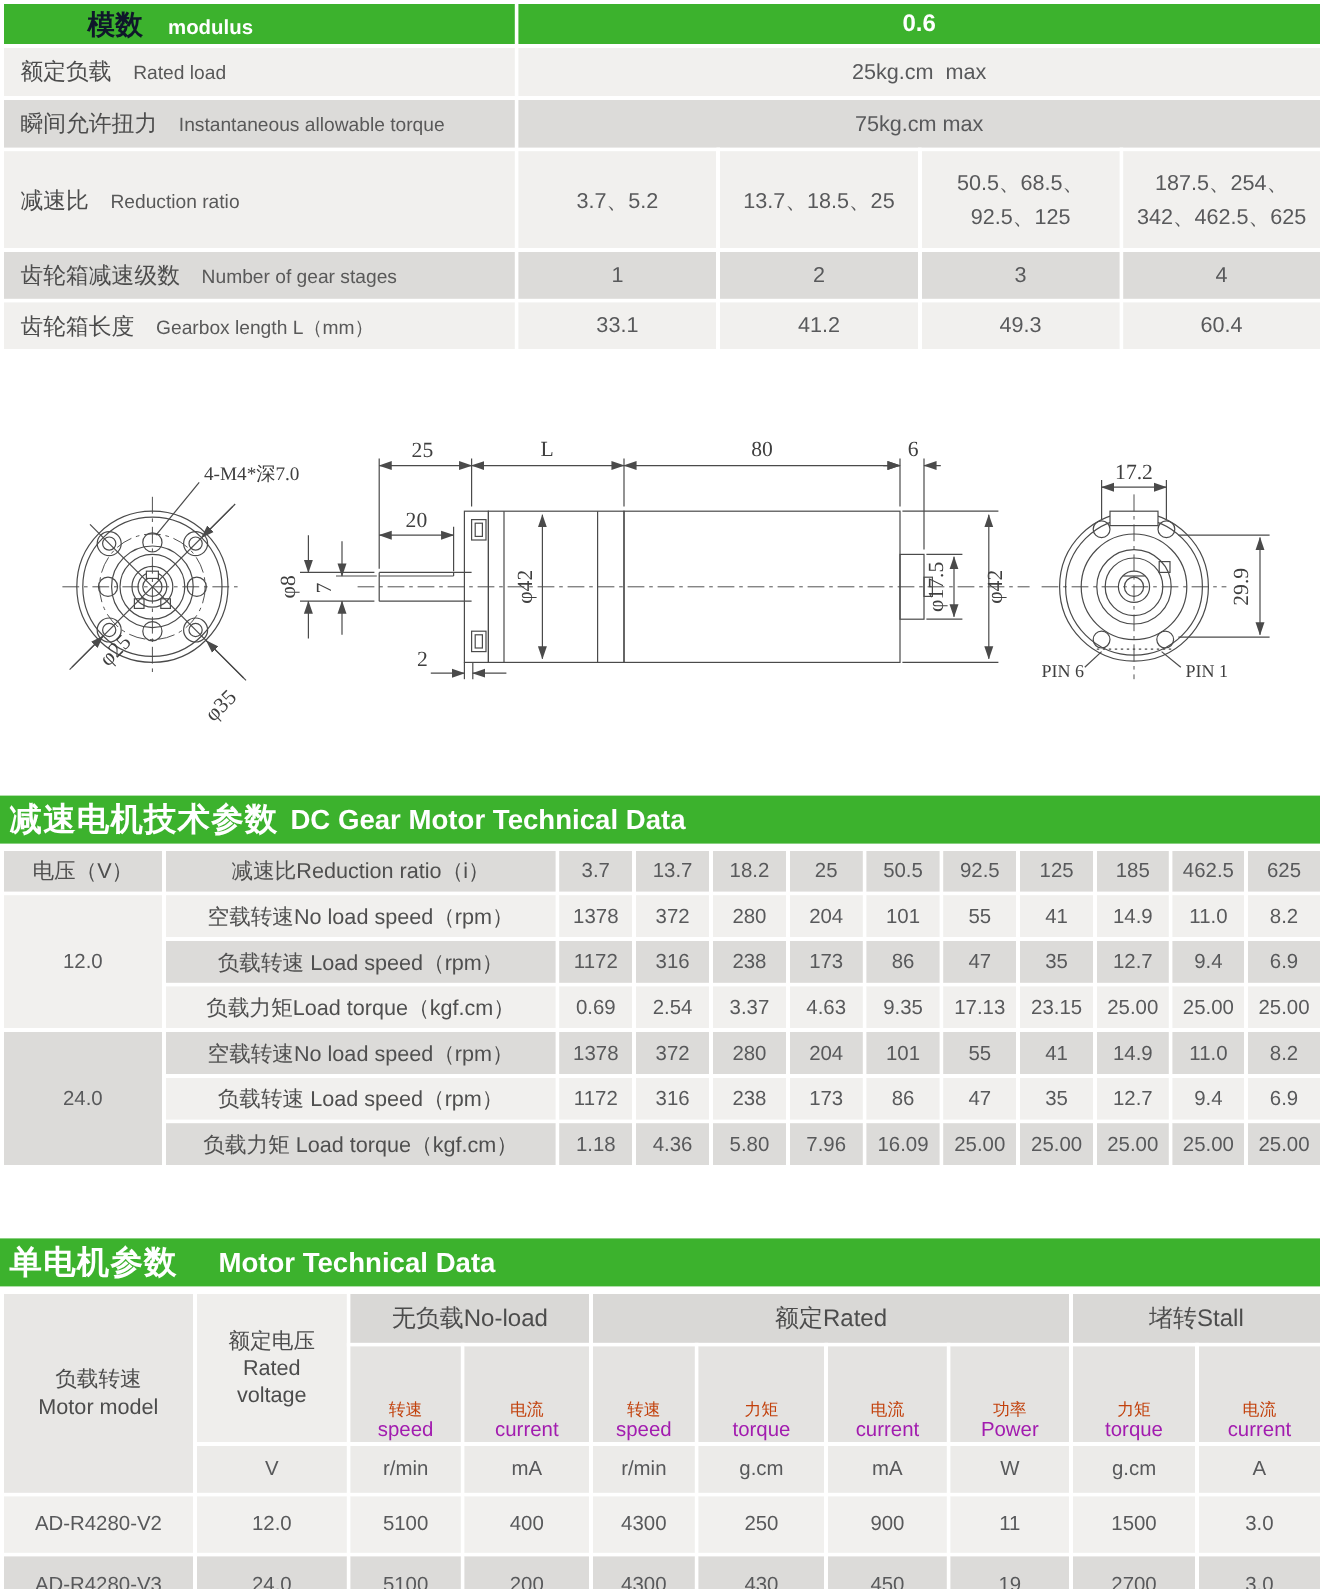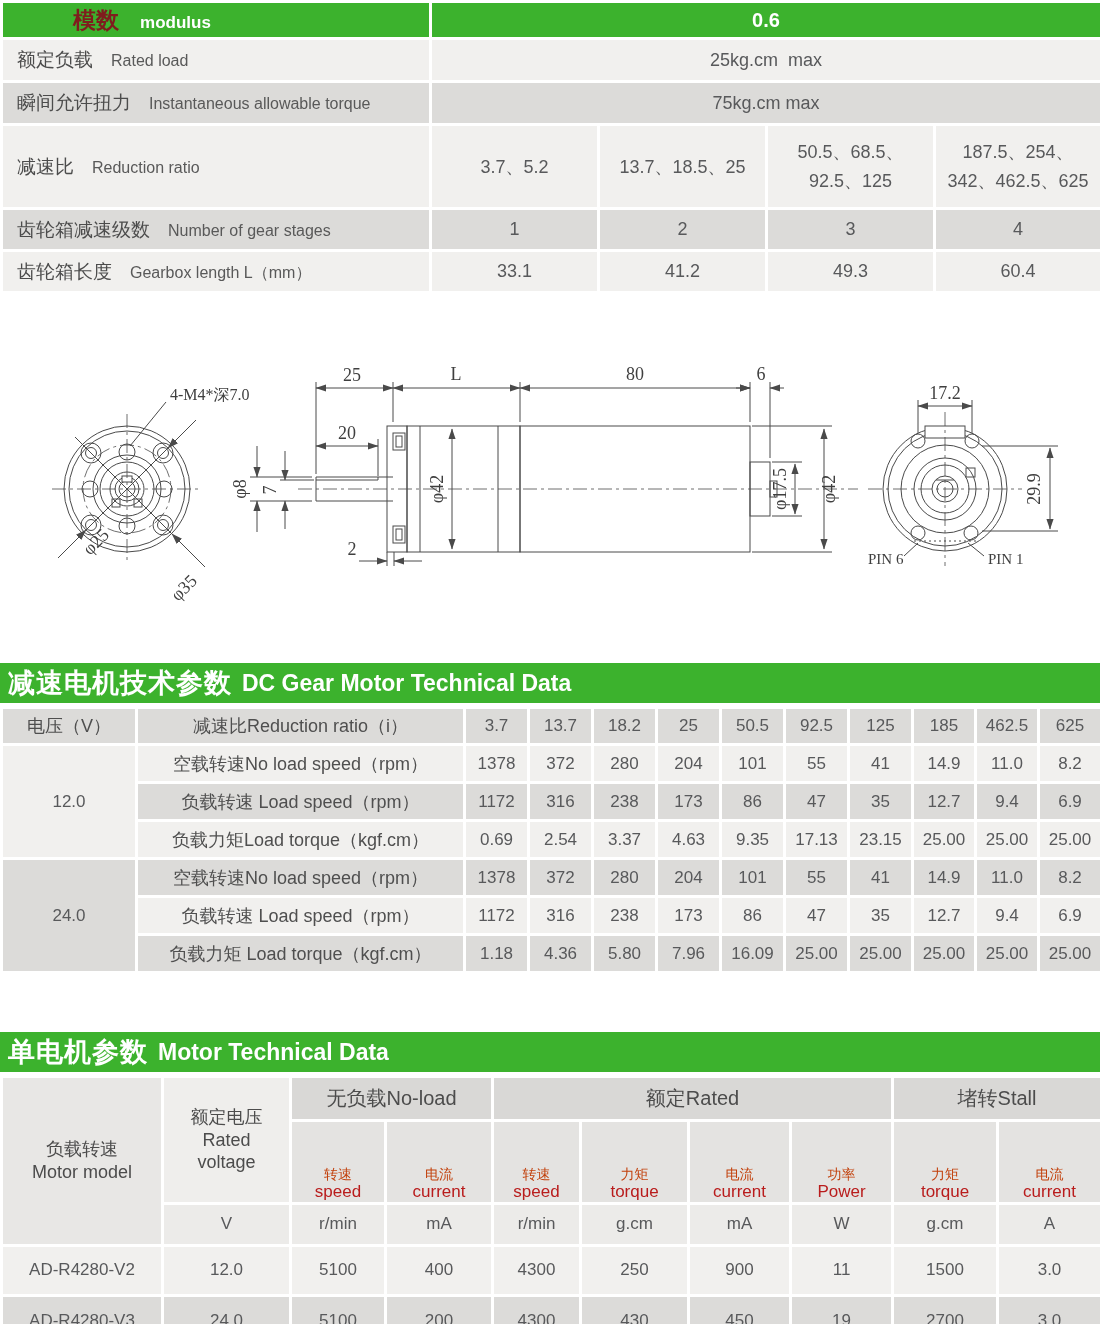--- a/index.html
+++ b/index.html
@@ -16,50 +16,50 @@
   
   tr.h37{height:37px;} tr.h43{height:43px;} tr.h84{height:84px;}
   tr.h42{height:42px;} tr.h38{height:38px;} tr.h44{height:44px;}
   tr.h66{height:66px;} tr.h50{height:50px;} tr.h51{height:51px;}
   
   .t1 td.lab{text-align:left;padding-left:14px;}
   .t1 .cn{font-size:19px;color:#4c4c4c;margin-top:47px;}
   .t1 .en{font-size:16px;color:#595959;margin-left:13px;}
   .t1 td.greenL{background:#3cb22d;text-align:left;padding-left:70px;}
   .t1 td.greenV{background:#3cb22d;color:#fff;font-weight:bold;font-size:20px;}
-  .t1 .hcn{font-size:23px;font-weight:bold;color:#7f1d1d;}
+  .t1 .hcn{font-size:23px;font-weight:bold;color:#0f172a;}
   .t1 .hen{font-size:17px;font-weight:bold;color:#fff;margin-left:16px;}
   .t1 .two span{display:block;line-height:1.6;}
   .pre{white-space:pre-wrap;}
   
   .bar{height:40px;background:#3cb22d;display:flex;align-items:center;
        padding-left:8px;margin-bottom:3px;}
   .bar .bcn{font-size:27px;font-weight:bold;color:#fff;letter-spacing:1px;}
   .bar .ben{font-size:23px;font-weight:bold;color:#fff;margin-left:10px;}
-  .bar3{margin-top:58px;}
+  .bar3{margin-top:58px;gap:24px;}
   
   .drawing{height:369px;}
   .drawing svg{display:block;}
   .drawing .ln{stroke:#4a4a4a;stroke-width:1;fill:none;}
   .drawing .cl{stroke:#4a4a4a;stroke-width:0.8;fill:none;stroke-dasharray:14 4 3 4;}
   .drawing .dt{stroke:#4a4a4a;stroke-width:1;fill:none;stroke-dasharray:2 3;}
   .drawing .wf{stroke:#4a4a4a;stroke-width:1;fill:#fff;}
   .drawing text{fill:#3f3f3f;font-family:"Liberation Serif","DejaVu Serif",serif;
        font-size:18px;}
   .drawing text.sm{font-size:16px;}
   .drawing text.pin{font-size:15px;}
   
   .t2 td{font-size:17px;}
   .t2 td.rlab{font-size:18px;color:#4f4f4f;}
   
   .t3 td{font-size:17px;}
   .t3 .gh{font-size:20px;color:#4c4c4c;}
   .t3 .sub div{line-height:1.15;}
   .t3 .scn{font-size:14px;color:#c2410c;margin-top:44px;}
-  .t3 .sen{font-size:17px;color:#b91c1c;}
+  .t3 .sen{font-size:17px;color:#a21caf;}
   .t3 .mm div{line-height:1.25;font-size:18px;color:#4c4c4c;}
   .t3 td.c1{background:#e8e7e5;}
   .t3 td.c2{background:#efeeec;}
   tr.gr>td{background:#d9d8d6;}
   tr.sr>td{background:#e4e3e1;}
   tr.ur>td{background:#eceb e9;}
   tr.ur>td{background:#ecebe9;}
 </style>
 </head>
 <body>

